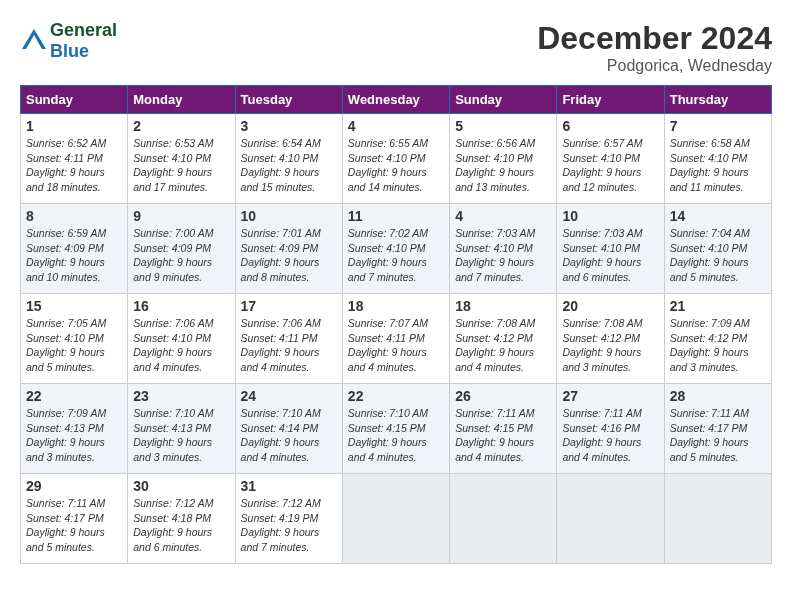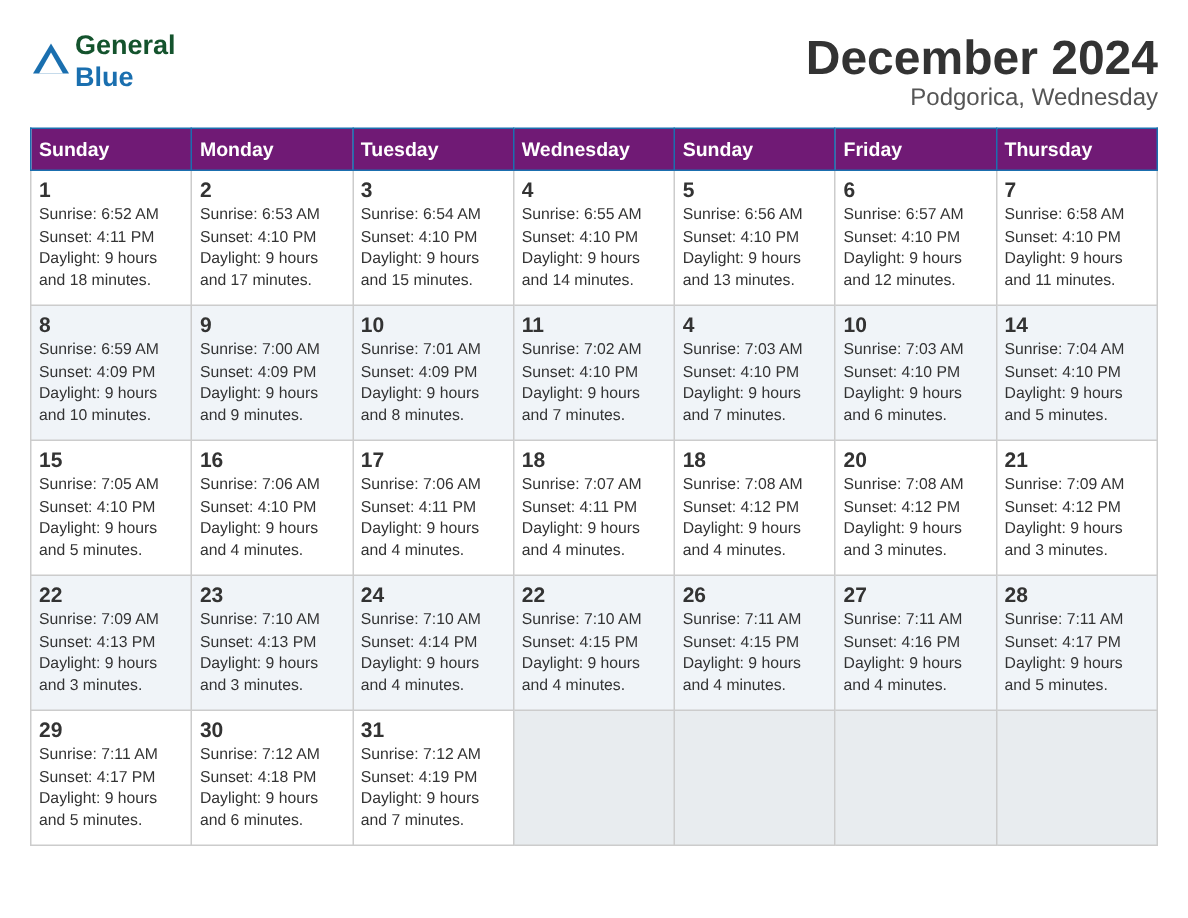--- a/index.html
+++ b/index.html
@@ -76,20 +76,21 @@
     tbody tr:nth-child(even) td {
       background-color: #f0f4f8;
     }
     .day-number {
       font-size: 14px;
       font-weight: bold;
       margin-bottom: 2px;
     }
     .day-info {
       line-height: 1.4;
+      font-style: italic;
     }
     .empty-cell {
       background-color: #e8ecef !important;
     }
   </style>
 </head>
 <body>
 
 <div class="header-section">
   <div class="logo">

